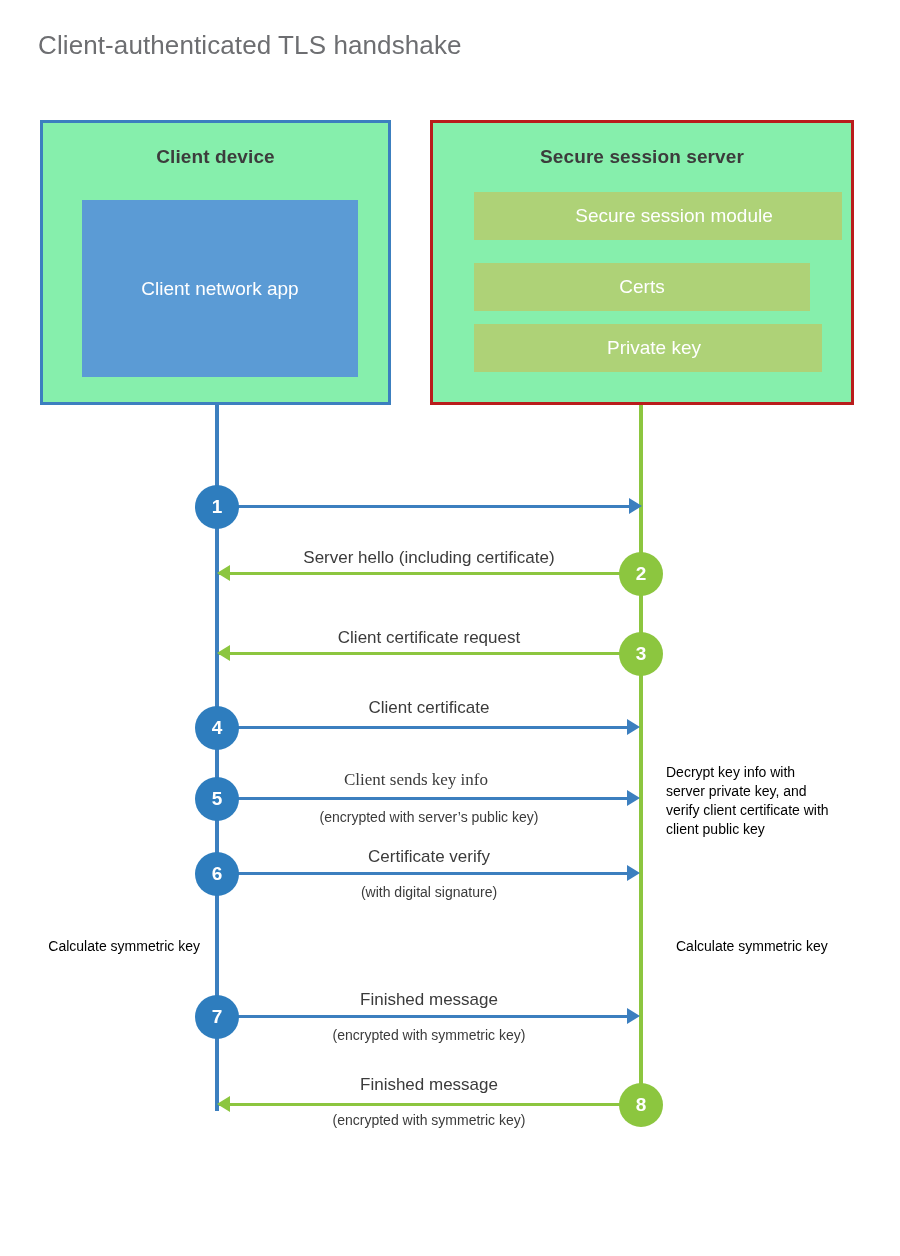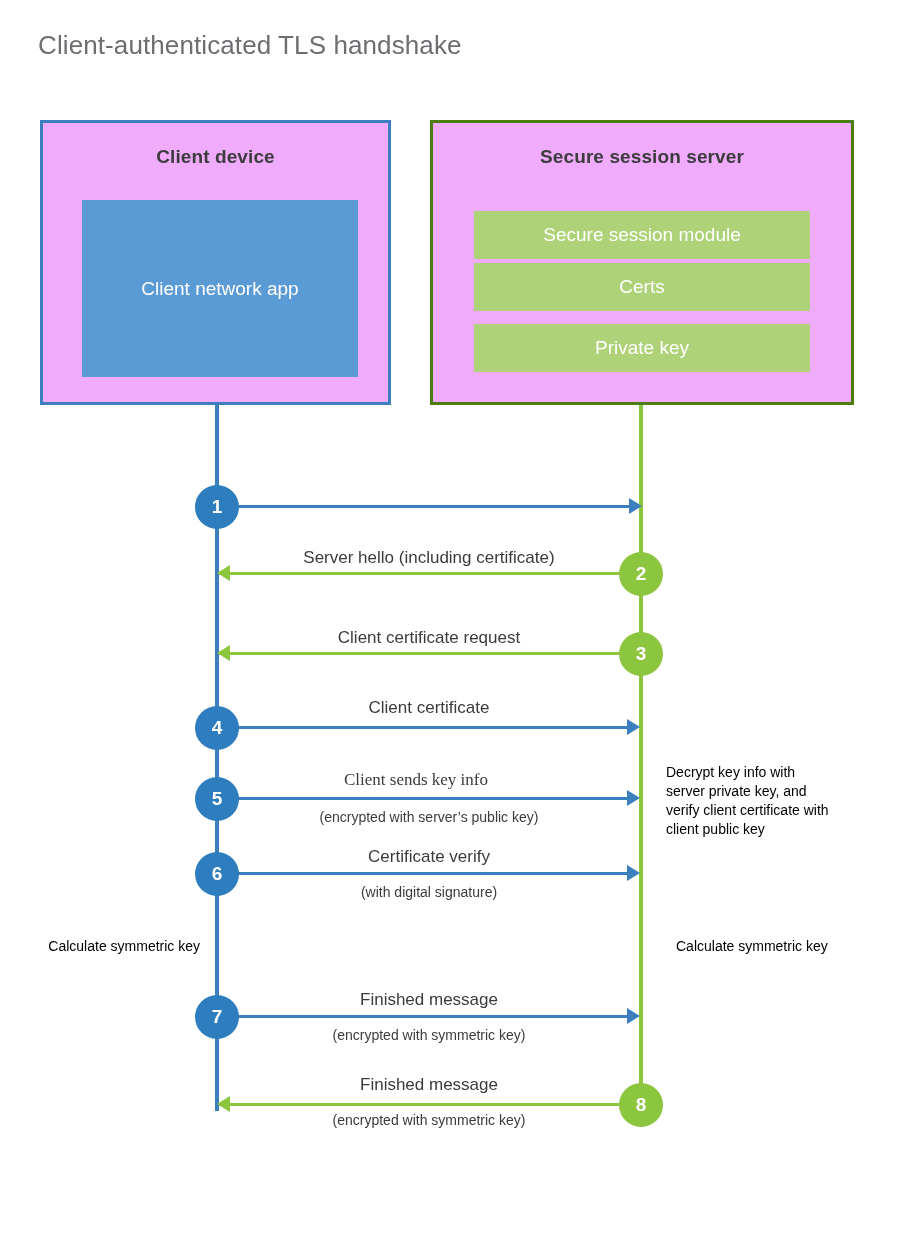--- a/index.html
+++ b/index.html
@@ -30,35 +30,35 @@
     font-weight: 400;
     color: #6d6e71;
     letter-spacing: 0.1px;
     white-space: nowrap;
   }
 
   
   .entity-box {
     position: absolute;
     box-sizing: border-box;
-    background: #f0abfc;
+    background: #86efac;
   }
   .entity-box.client {
     left: 40px;
     top: 120px;
     width: 351px;
     height: 285px;
     border: 3px solid #3c7fbf;
   }
   .entity-box.server {
     left: 430px;
     top: 120px;
     width: 424px;
     height: 285px;
-    border: 3px solid #4d7c0f;
+    border: 3px solid #b91c1c;
   }
   .entity-title {
     text-align: center;
     font-size: 19px;
     font-weight: bold;
     color: #3c3c3c;
     margin-top: 23px;
     letter-spacing: 0.1px;
   }
 
@@ -84,23 +84,23 @@
     width: 336px;
     height: 48px;
     background: #aed277;
     color: #ffffff;
     font-size: 19px;
     display: flex;
     align-items: center;
     justify-content: center;
     text-align: center;
   }
-  .server-bar.b1 { top: 88px; }
+  .server-bar.b1 { top: 69px; padding-left: 32px; }
   .server-bar.b2 { top: 140px; }
-  .server-bar.b3 { top: 201px; }
+  .server-bar.b3 { top: 201px; padding-left: 12px; }
 
   
   .lifeline {
     position: absolute;
     width: 4px;
   }
   .lifeline.client-line {
     left: 215px;
     top: 405px;
     height: 706px;

